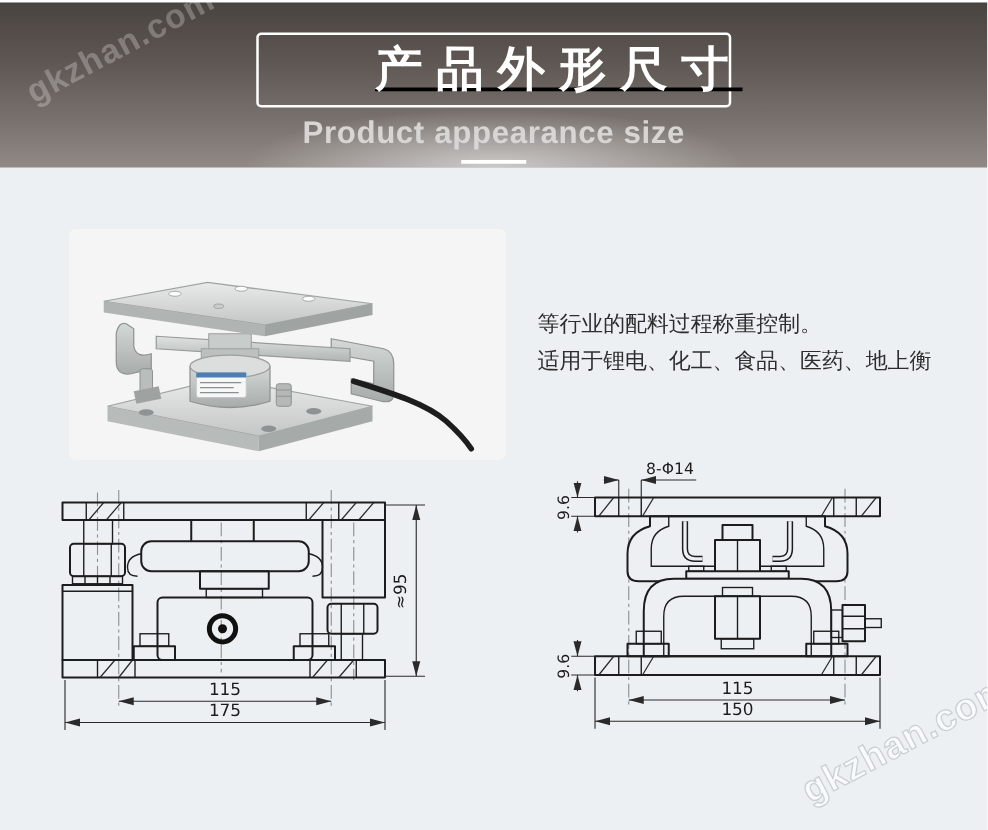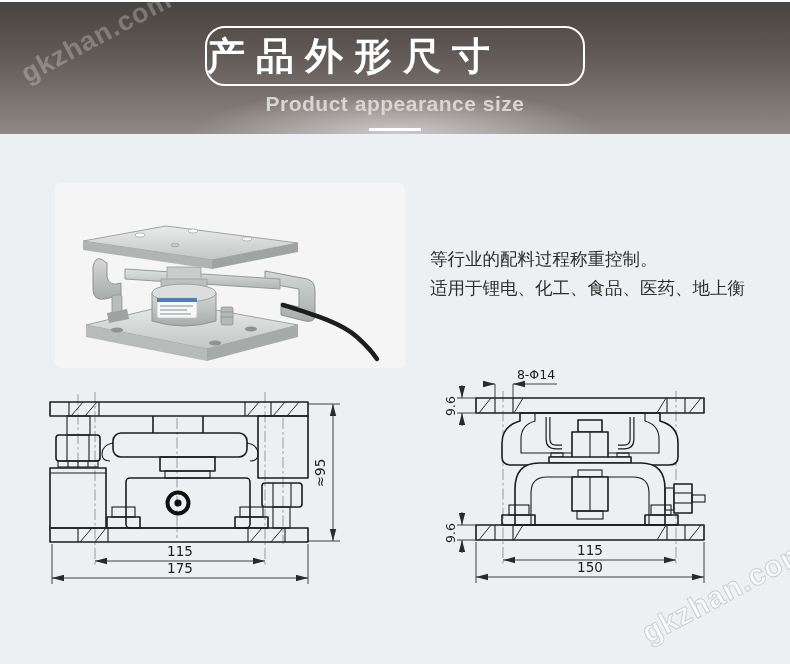--- a/index.html
+++ b/index.html
@@ -5,25 +5,25 @@
   html,body{margin:0;padding:0;background:#fff;}
   .page{position:relative;width:790px;height:664px;background:#edf0f2;overflow:hidden;
         font-family:"Liberation Sans",sans-serif;}
   .topline{position:absolute;top:0;left:0;width:100%;height:2px;background:#ffffff;}
   
   .banner{position:absolute;top:2px;left:0;width:100%;height:132px;
           background:linear-gradient(180deg,#4a4441 0%,#5d5653 35%,#7b7470 75%,#908985 100%);}
   .banner-glow{position:absolute;left:25%;width:50%;bottom:0;height:46px;
           background:radial-gradient(ellipse at 50% 100%,rgba(255,255,255,.55),rgba(255,255,255,0) 72%);}
   .title-frame{position:absolute;left:50%;top:24px;transform:translateX(-50%);
-          width:376px;height:56px;border:2px solid #ffffff;border-radius:20px;
-          display:flex;align-items:center;justify-content:flex-start;}
+          width:376px;height:56px;border:2px solid #ffffff;border-radius:4px;
+          display:flex;align-items:center;justify-content:flex-end;text-decoration:underline;}
   .title{color:#ffffff;font-size:38px;font-weight:bold;letter-spacing:11px;margin-right:-11px;line-height:1;}
   .subtitle{position:absolute;top:90px;left:0;width:100%;text-align:center;
-          color:#d8d6d4;font-size:21px;font-weight:600;letter-spacing:.5px;}
+          color:#d8d6d4;font-size:25px;font-weight:600;letter-spacing:.5px;}
   .underline{position:absolute;top:126px;left:50%;transform:translateX(-50%);
           width:52px;height:3px;background:#ffffff;}
   
   .wm{font-weight:bold;pointer-events:none;white-space:nowrap;}
   .wm-top{position:absolute;left:16px;top:60px;font-size:27px;color:rgba(255,255,255,.26);
           transform:rotate(-28deg);transform-origin:0 0;letter-spacing:1px;}
   .wm-bottom{position:absolute;left:636px;top:620px;font-size:30px;
           color:rgba(255,255,255,.65);-webkit-text-stroke:1px rgba(187,194,200,.75);
           transform:rotate(-28deg);transform-origin:0 0;letter-spacing:1px;}
   

